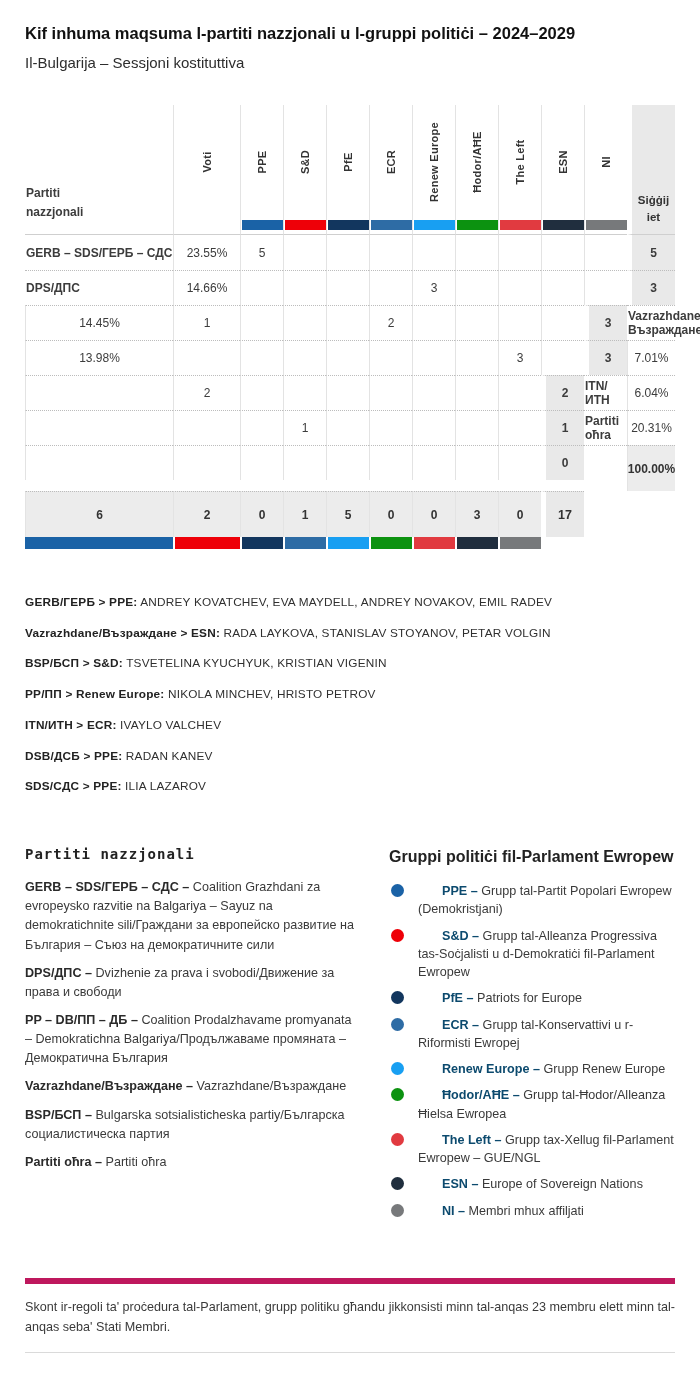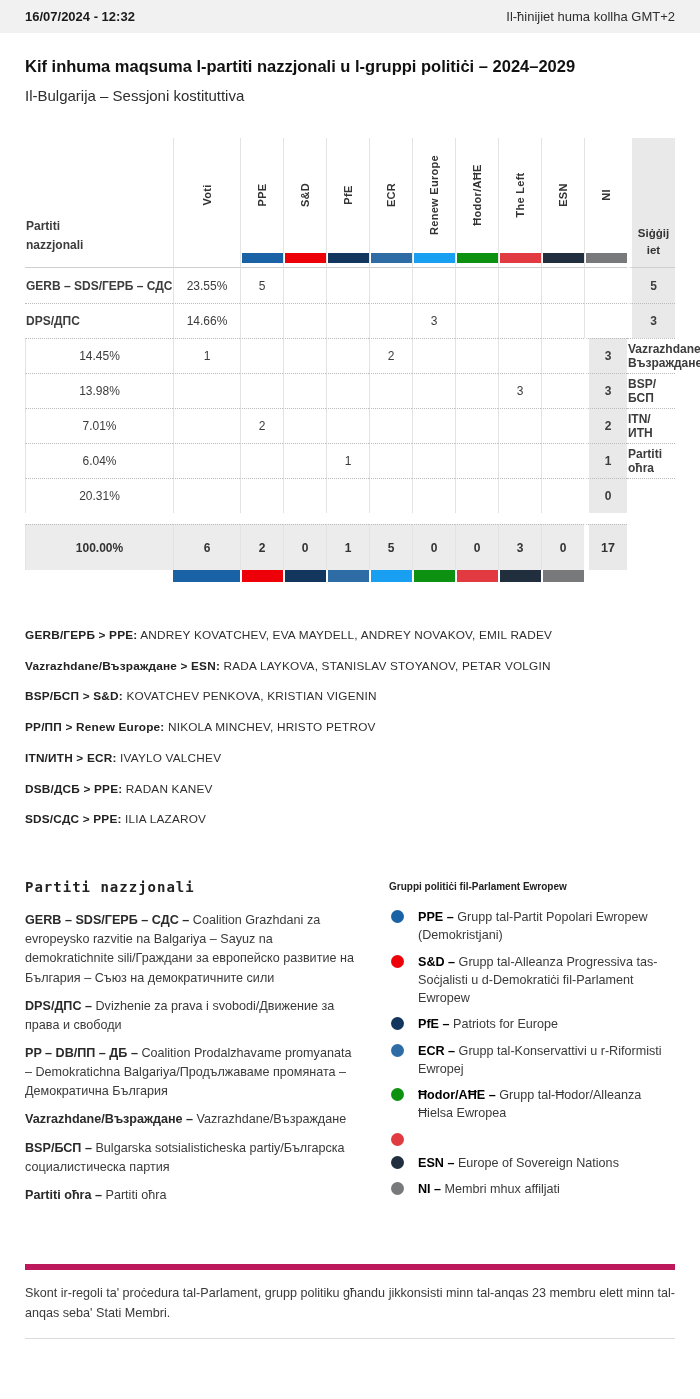--- a/index.html
+++ b/index.html
@@ -45,38 +45,34 @@
   .mline b{color:#222;}
 
   
   .columns{display:flex;margin:52px 25px 0;gap:34px;}
   .col-left{width:330px;}
   .col-right{flex:1;}
   .mono-title{margin:0 0 16px;font-family:"DejaVu Sans Mono","Liberation Mono",monospace;
               font-size:14px;font-weight:bold;color:#222;letter-spacing:1px;}
   .pitem{font-size:12.6px;line-height:1.52;color:#3a3a3a;margin-bottom:9px;}
   .pitem b{color:#2a2a2a;}
-  .col-right h3{margin:2px 0 16px;font-size:10px;font-weight:bold;color:#222;}
+  .col-right h3{margin:2px 0 16px;font-size:16px;font-weight:bold;color:#222;}
   .litem{display:flex;margin-bottom:8px;font-size:12.6px;line-height:1.45;color:#3a3a3a;}
   .dot{width:13px;height:13px;border-radius:50%;margin:2px 14px 0 2px;flex:none;}
-  .ltext b{color:#000000;}
+  .ltext b{color:#0c4a6e;margin-left:24px;}
 
   
   .footnote{margin:50px 25px 0;border-top:6px solid #be185d;border-bottom:1px solid #dadada;
             padding:13px 0 15px;font-size:12.6px;line-height:1.6;color:#3a3a3a;}
 </style>
 </head>
 <body>
 
 <div class="page">
 
-  <div class="topbar">
-    <span class="dt">16/07/2024 - 12:32</span>
-    <span class="tz">Il-ħinijiet huma kollha GMT+2</span>
-  </div>
 
   <h1>Kif inhuma maqsuma l-partiti nazzjonali u l-gruppi politiċi – 2024–2029</h1>
   <h2>Il-Bulgarija – Sessjoni kostituttiva</h2>
 
   <div class="tgrid" id="tgrid">
       <div class="hc hparty">
         <span>Partiti nazzjonali</span>
       </div>
       <div class="hc vb">
         <span class="rot">Voti</span>
@@ -160,21 +156,20 @@
       <div class="bc bnum vb bt"></div>
       <div class="bc bnum vb bt"></div>
       <div class="bc bnum vb bt"></div>
       <div class="bc bnum vb bt"></div>
       <div class="bc bnum vb bt"></div>
       <div class="bc bnum vb bt"></div>
       <div class="bc bnum vb bt"></div>
       <div class="bc bnum vb bt">3</div>
       <div class="bc bnum vb bt"></div>
       <div class="bc bseats bt">3</div>
-      <div class="bc bparty bt">BSP/БСП</div>
       <div class="bc bvoti vb bt">7.01%</div>
       <div class="bc bnum vb bt"></div>
       <div class="bc bnum vb bt">2</div>
       <div class="bc bnum vb bt"></div>
       <div class="bc bnum vb bt"></div>
       <div class="bc bnum vb bt"></div>
       <div class="bc bnum vb bt"></div>
       <div class="bc bnum vb bt"></div>
       <div class="bc bnum vb bt"></div>
       <div class="bc bnum vb bt"></div>
@@ -224,21 +219,21 @@
       <div class="brc" style="background: rgb(24, 159, 242); border-left: 2px solid rgb(255, 255, 255);"></div>
       <div class="brc" style="background: rgb(12, 146, 16); border-left: 2px solid rgb(255, 255, 255);"></div>
       <div class="brc" style="background: rgb(225, 58, 64); border-left: 2px solid rgb(255, 255, 255);"></div>
       <div class="brc" style="background: rgb(32, 46, 62); border-left: 2px solid rgb(255, 255, 255);"></div>
       <div class="brc" style="background: rgb(119, 121, 123); border-left: 2px solid rgb(255, 255, 255);"></div>
     </div>
 
   <div class="memberships" id="memberships">
       <div class="mline"><b>GERB/ГЕРБ &gt; PPE:</b><span> ANDREY KOVATCHEV, EVA MAYDELL, ANDREY NOVAKOV, EMIL RADEV</span></div>
       <div class="mline"><b>Vazrazhdane/Възраждане &gt; ESN:</b><span> RADA LAYKOVA, STANISLAV STOYANOV, PETAR VOLGIN</span></div>
-      <div class="mline"><b>BSP/БСП &gt; S&amp;D:</b><span> KOVATCHEV PENKOVA, KRISTIAN VIGENIN</span></div>
+      <div class="mline"><b>BSP/БСП &gt; S&amp;D:</b><span> TSVETELINA KYUCHYUK, KRISTIAN VIGENIN</span></div>
       <div class="mline"><b>PP/ПП &gt; Renew Europe:</b><span> NIKOLA MINCHEV, HRISTO PETROV</span></div>
       <div class="mline"><b>ITN/ИТН &gt; ECR:</b><span> IVAYLO VALCHEV</span></div>
       <div class="mline"><b>DSB/ДСБ &gt; PPE:</b><span> RADAN KANEV</span></div>
       <div class="mline"><b>SDS/СДС &gt; PPE:</b><span> ILIA LAZAROV</span></div>
     </div>
 
   <div class="columns">
     <div class="col-left">
       <h3 class="mono-title">Partiti nazzjonali</h3>
       <div id="parties-list">
@@ -263,25 +258,30 @@
           </div>
           <div class="litem">
             <span class="dot" style="background: rgb(18, 54, 94);"></span>
             <div class="ltext"><b>PfE – </b><span>Patriots for Europe</span></div>
           </div>
           <div class="litem">
             <span class="dot" style="background: rgb(46, 108, 165);"></span>
             <div class="ltext"><b>ECR – </b><span>Grupp tal-Konservattivi u r-Riformisti Ewropej</span></div>
           </div>
           <div class="litem">
+            <span class="dot" style="background: rgb(24, 159, 242);"></span>
+            <div class="ltext"><b>Renew Europe – </b><span>Grupp Renew Europe</span></div>
+          </div>
+          <div class="litem">
             <span class="dot" style="background: rgb(12, 146, 16);"></span>
             <div class="ltext"><b>Ħodor/AĦE – </b><span>Grupp tal-Ħodor/Alleanza Ħielsa Ewropea</span></div>
           </div>
           <div class="litem">
             <span class="dot" style="background: rgb(225, 58, 64);"></span>
+            <div class="ltext"><b>The Left – </b><span>Grupp tax-Xellug fil-Parlament Ewropew – GUE/NGL</span></div>
           </div>
           <div class="litem">
             <span class="dot" style="background: rgb(32, 46, 62);"></span>
             <div class="ltext"><b>ESN – </b><span>Europe of Sovereign Nations</span></div>
           </div>
           <div class="litem">
             <span class="dot" style="background: rgb(119, 121, 123);"></span>
             <div class="ltext"><b>NI – </b><span>Membri mhux affiljati</span></div>
           </div>
         </div>

